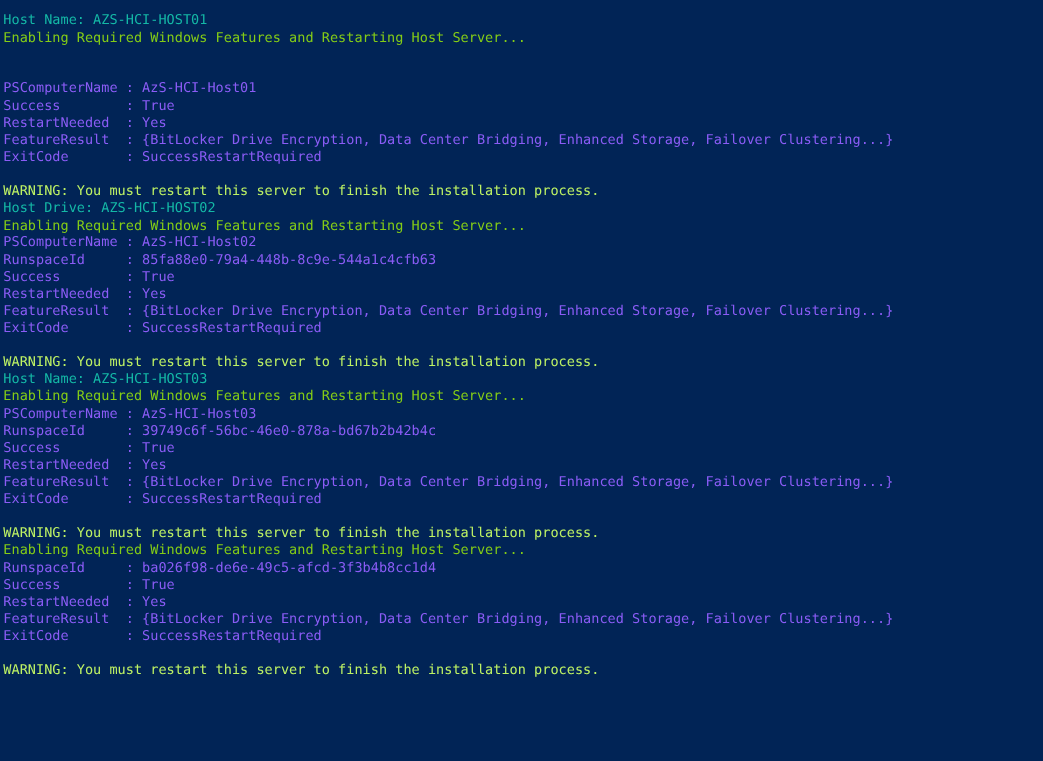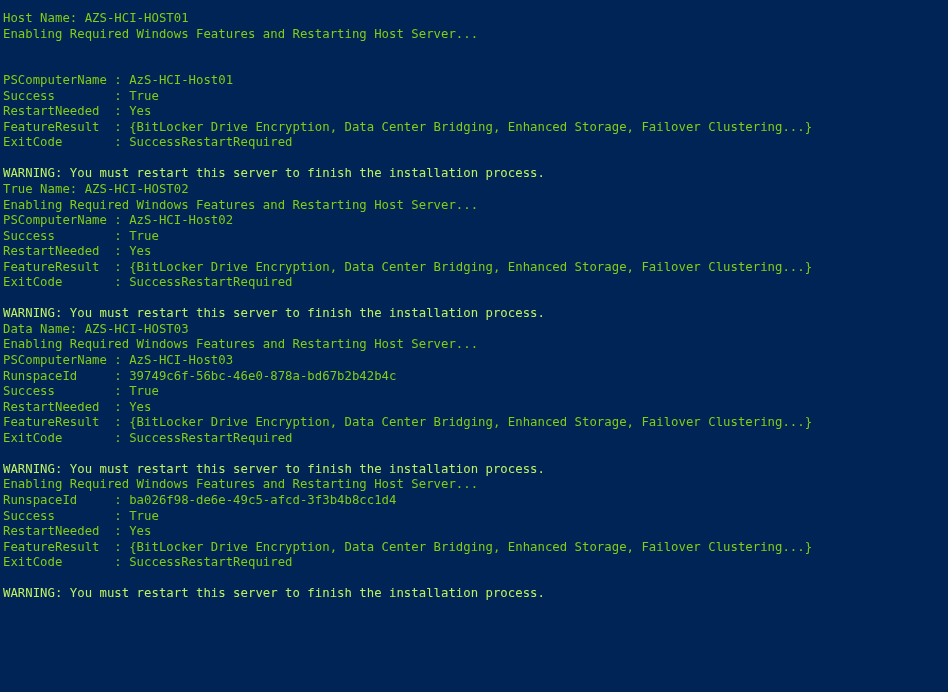--- a/index.html
+++ b/index.html
@@ -21,51 +21,52 @@
     padding: 11px 0 0 3px;
     box-sizing: border-box;
     -webkit-font-smoothing: antialiased;
   }
   .line {
     white-space: pre;
     height: 15.55px;
     margin: 0;
     padding: 0;
   }
-  .c-default { color: #84cc16; }
-  .c-green   { color: #84cc16; }
+  .c-default { color: #8b5cf6; }
+  .c-green   { color: #14b8a6; }
   .c-yellow  { color: #84cc16; }
   .c-warning { color: #bef264; }
   .blank { height: 15.55px; }
 </style>
 </head>
 <body>
 
 <div id="console">
     <div class="line c-green">Host Name: AZS-HCI-HOST01</div>
     <div class="line c-yellow">Enabling Required Windows Features and Restarting Host Server...</div>
     <div class="blank">&nbsp;</div>
     <div class="blank">&nbsp;</div>
     <div class="line c-default">PSComputerName : AzS-HCI-Host01</div>
     <div class="line c-default">Success        : True</div>
     <div class="line c-default">RestartNeeded  : Yes</div>
     <div class="line c-default">FeatureResult  : {BitLocker Drive Encryption, Data Center Bridging, Enhanced Storage, Failover Clustering...}</div>
     <div class="line c-default">ExitCode       : SuccessRestartRequired</div>
     <div class="blank">&nbsp;</div>
     <div class="line c-warning">WARNING: You must restart this server to finish the installation process.</div>
-    <div class="line c-green">True Name: AZS-HCI-HOST02</div>
+    <div class="line c-green">Host Drive: AZS-HCI-HOST02</div>
     <div class="line c-yellow">Enabling Required Windows Features and Restarting Host Server...</div>
     <div class="line c-default">PSComputerName : AzS-HCI-Host02</div>
+    <div class="line c-default">RunspaceId     : 85fa88e0-79a4-448b-8c9e-544a1c4cfb63</div>
     <div class="line c-default">Success        : True</div>
     <div class="line c-default">RestartNeeded  : Yes</div>
     <div class="line c-default">FeatureResult  : {BitLocker Drive Encryption, Data Center Bridging, Enhanced Storage, Failover Clustering...}</div>
     <div class="line c-default">ExitCode       : SuccessRestartRequired</div>
     <div class="blank">&nbsp;</div>
     <div class="line c-warning">WARNING: You must restart this server to finish the installation process.</div>
-    <div class="line c-green">Data Name: AZS-HCI-HOST03</div>
+    <div class="line c-green">Host Name: AZS-HCI-HOST03</div>
     <div class="line c-yellow">Enabling Required Windows Features and Restarting Host Server...</div>
     <div class="line c-default">PSComputerName : AzS-HCI-Host03</div>
     <div class="line c-default">RunspaceId     : 39749c6f-56bc-46e0-878a-bd67b2b42b4c</div>
     <div class="line c-default">Success        : True</div>
     <div class="line c-default">RestartNeeded  : Yes</div>
     <div class="line c-default">FeatureResult  : {BitLocker Drive Encryption, Data Center Bridging, Enhanced Storage, Failover Clustering...}</div>
     <div class="line c-default">ExitCode       : SuccessRestartRequired</div>
     <div class="blank">&nbsp;</div>
     <div class="line c-warning">WARNING: You must restart this server to finish the installation process.</div>
     <div class="line c-yellow">Enabling Required Windows Features and Restarting Host Server...</div>

